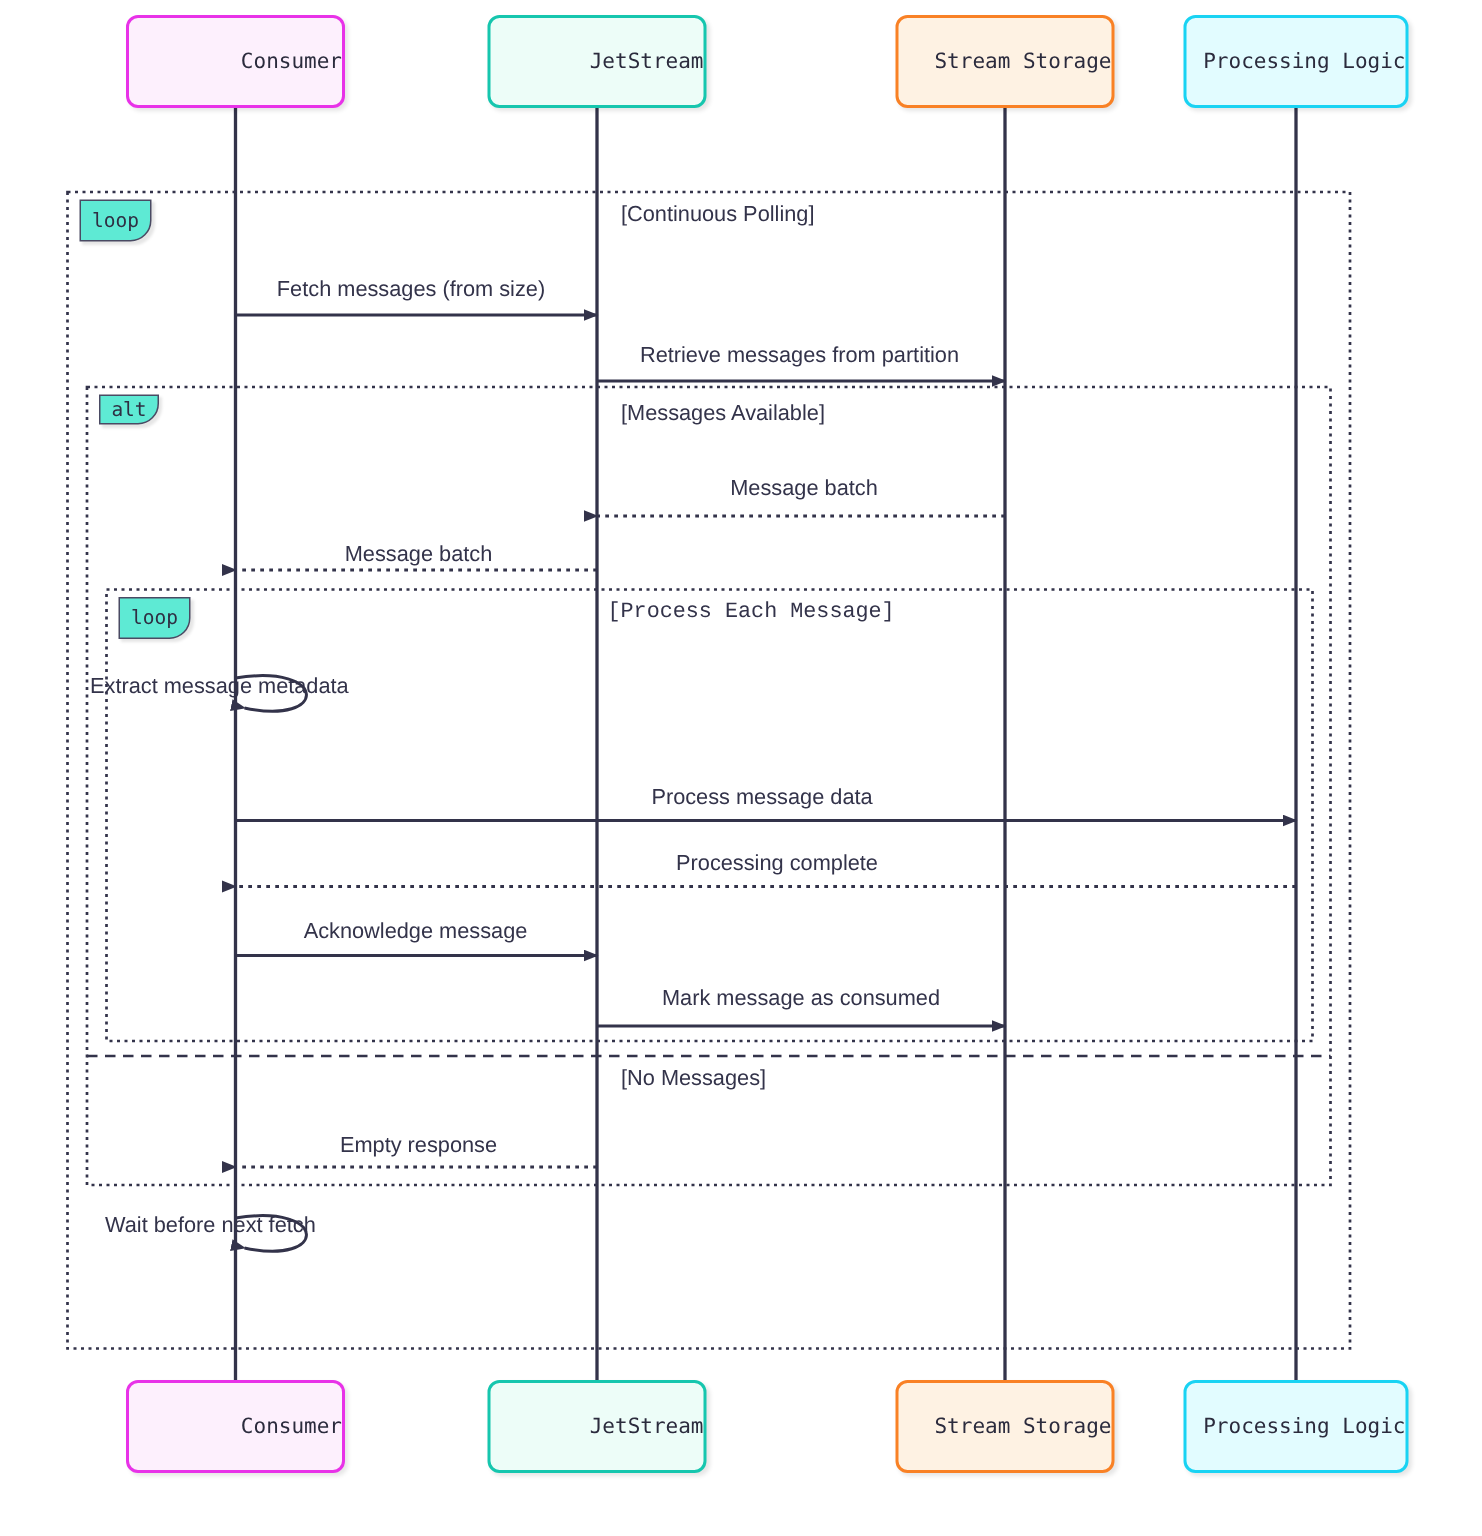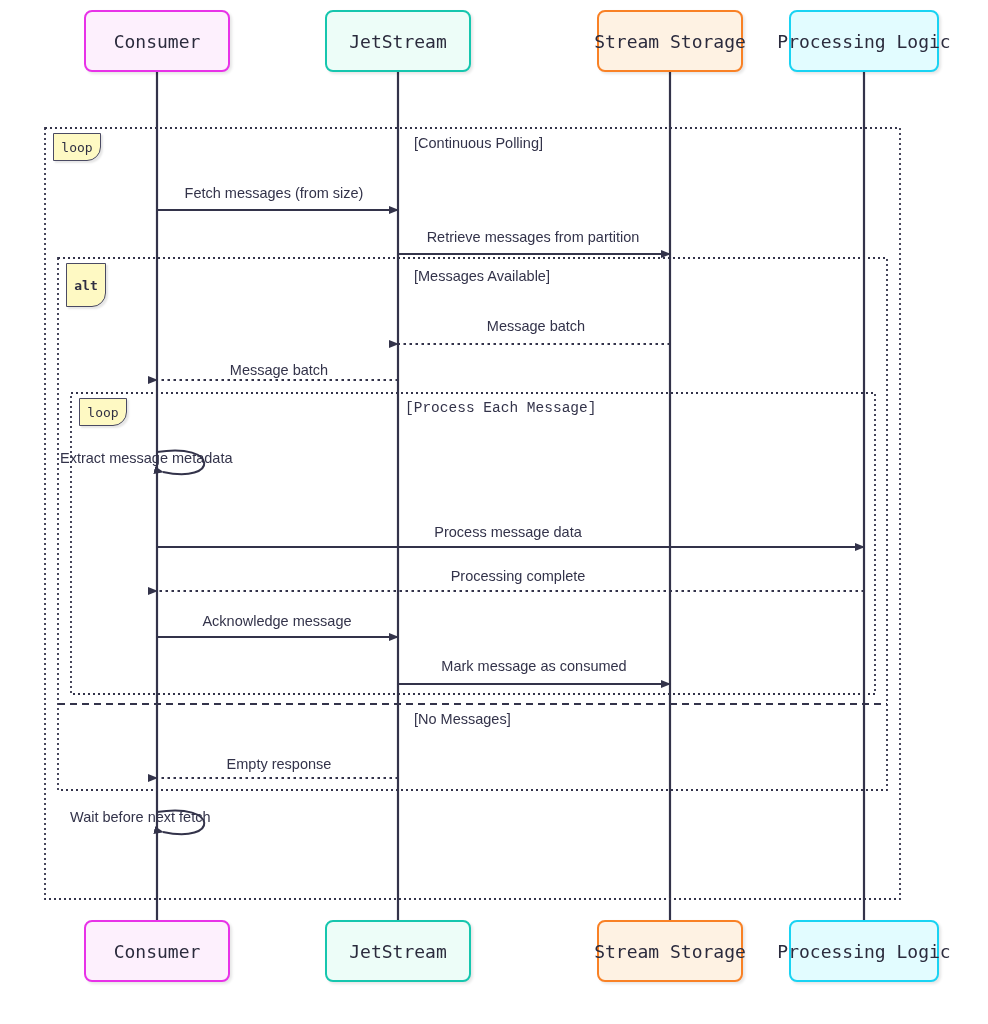--- a/index.html
+++ b/index.html
@@ -15,23 +15,23 @@
     background: #ffffff;
     overflow: hidden;
   }
   svg#diagram { position: absolute; left: 0; top: 0; }
 
   .actor-box {
     position: absolute;
     border-radius: 8px;
     display: flex;
     align-items: center;
-    justify-content: center;
+    justify-content: flex-end;
     font-family: "DejaVu Sans Mono", "Liberation Mono", monospace;
-    font-size: 18px;
+    font-size: 14px;
     color: #2b2b3d;
     box-shadow: 2px 2px 3px rgba(0,0,0,0.10);
     border-width: 2px;
     border-style: solid;
     white-space: nowrap;
   }
 
   .title-banner {
     position: absolute;
     background: #fff5ad;
@@ -41,21 +41,21 @@
     font-size: 13.5px;
     font-weight: bold;
     display: flex;
     align-items: center;
     padding-left: 8px;
     box-shadow: 2px 2px 3px rgba(0,0,0,0.10);
   }
 
   .frag-label {
     position: absolute;
-    background: #fef9c3;
+    background: #5eead4;
     border: 1.6px solid #4a4a63;
     color: #2f2f43;
     font-family: "DejaVu Sans Mono", "Liberation Mono", monospace;
     font-size: 13px;
     display: flex;
     align-items: center;
     justify-content: center;
     border-bottom-right-radius: 14px;
     box-shadow: 2px 2px 2px rgba(0,0,0,0.10);
   }
@@ -142,21 +142,21 @@
       </div>
       <div class="actor-box" style="left: 597px; top: 920px; width: 146px; height: 62px; background: rgb(254, 242, 227); border-color: rgb(249, 129, 37);">
         <span>Stream Storage</span>
       </div>
       <div class="actor-box" style="left: 789px; top: 920px; width: 150px; height: 62px; background: rgb(226, 252, 255); border-color: rgb(25, 211, 243);">
         <span>Processing Logic</span>
       </div>
     </div>
   <div id="frag-labels">
       <div class="frag-label" style="left: 53px; top: 133px; width: 48px; height: 28px;">loop</div>
-      <div class="frag-label" style="left: 66px; top: 263px; width: 40px; height: 44px; font-weight: bold;">alt</div>
+      <div class="frag-label" style="left: 66px; top: 263px; width: 40px; height: 20px;">alt</div>
       <div class="frag-label" style="left: 79px; top: 398px; width: 48px; height: 28px;">loop</div>
     </div>
   <div id="cond-labels">
       <div class="cond-label" style="left: 414px; top: 135px;">[Continuous Polling]</div>
       <div class="cond-label" style="left: 414px; top: 268px;">[Messages Available]</div>
       <div class="cond-label" style="left: 414px; top: 711px;">[No Messages]</div>
       <div class="cond-label" style="left: 405px; top: 400px; font-family: Liberation Mono, monospace;">[Process Each Message]</div>
     </div>
   <div id="msg-labels">
       <div class="msg-label" style="left: 274px; top: 185px;">Fetch messages (from size)</div>

